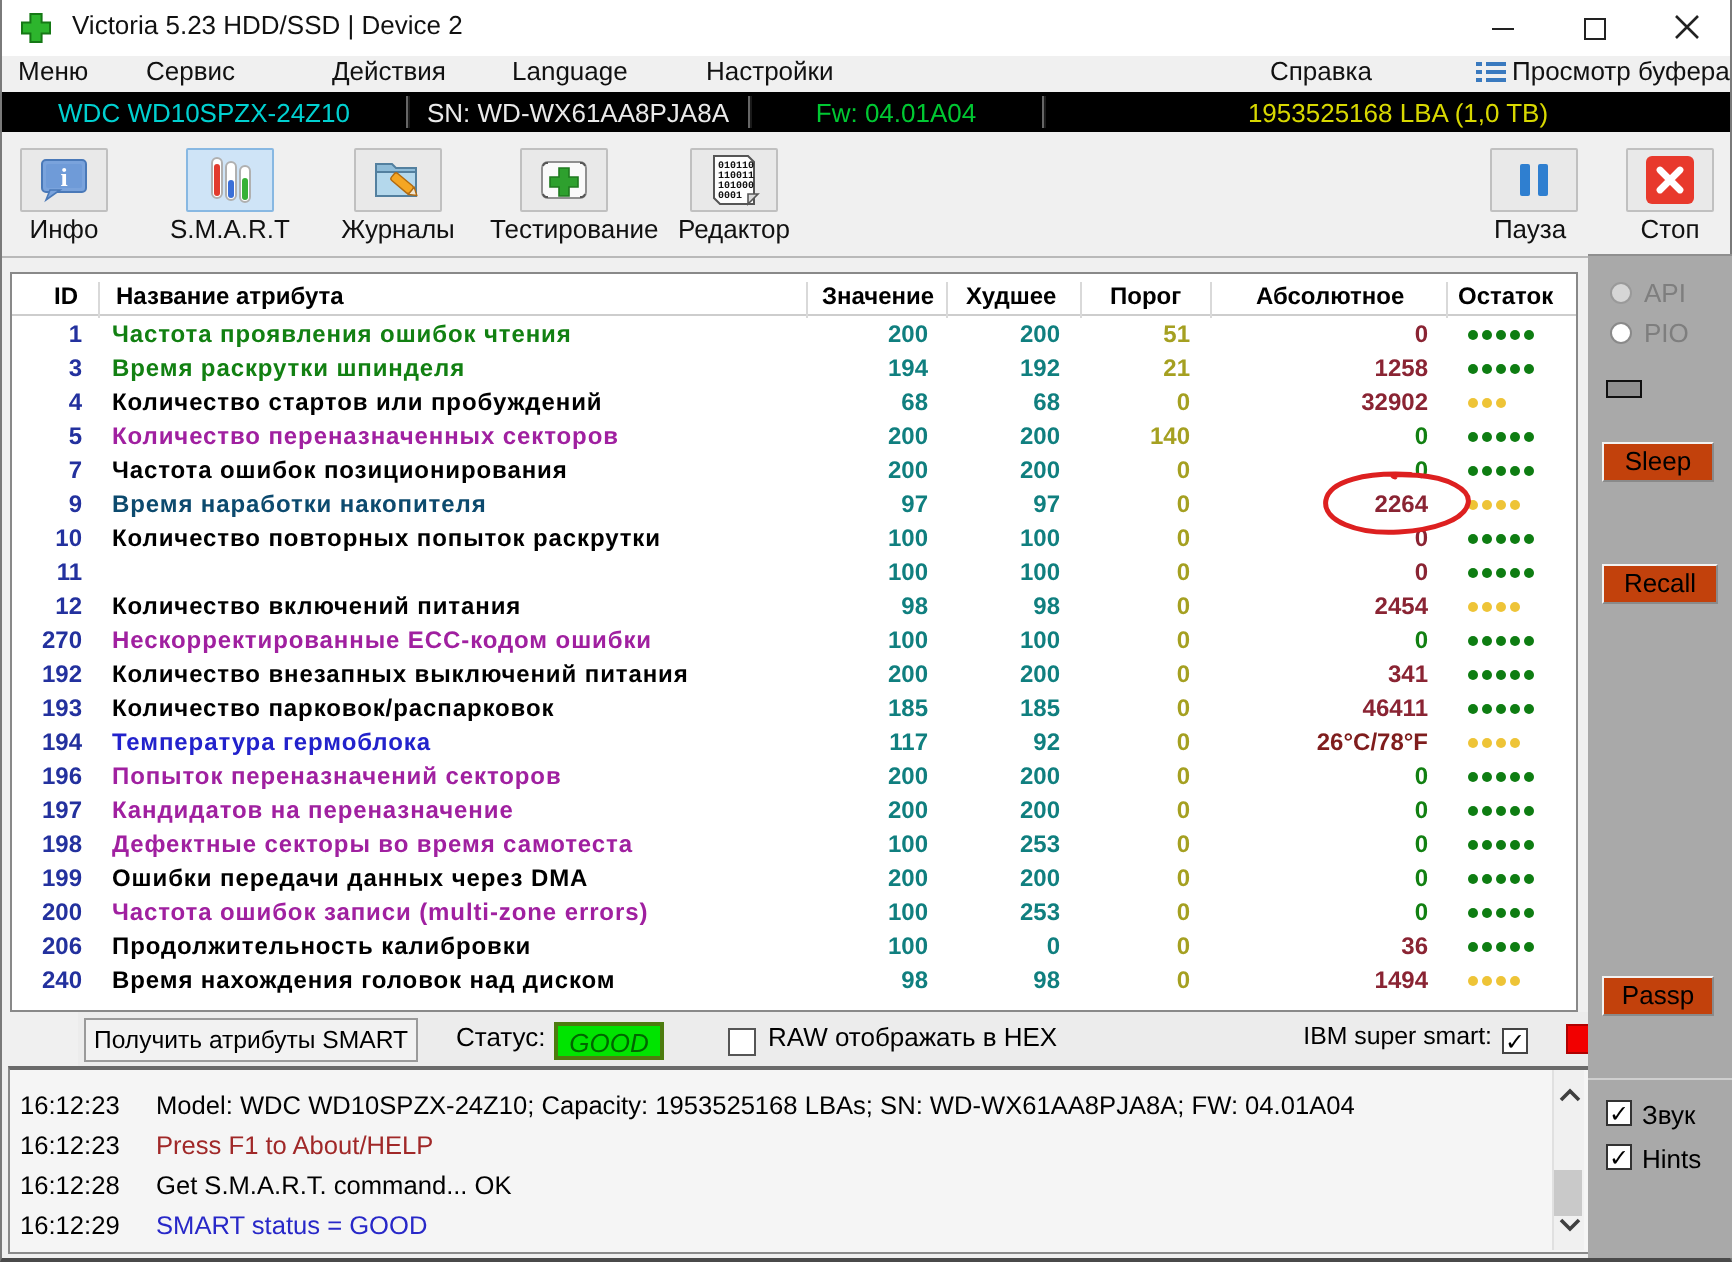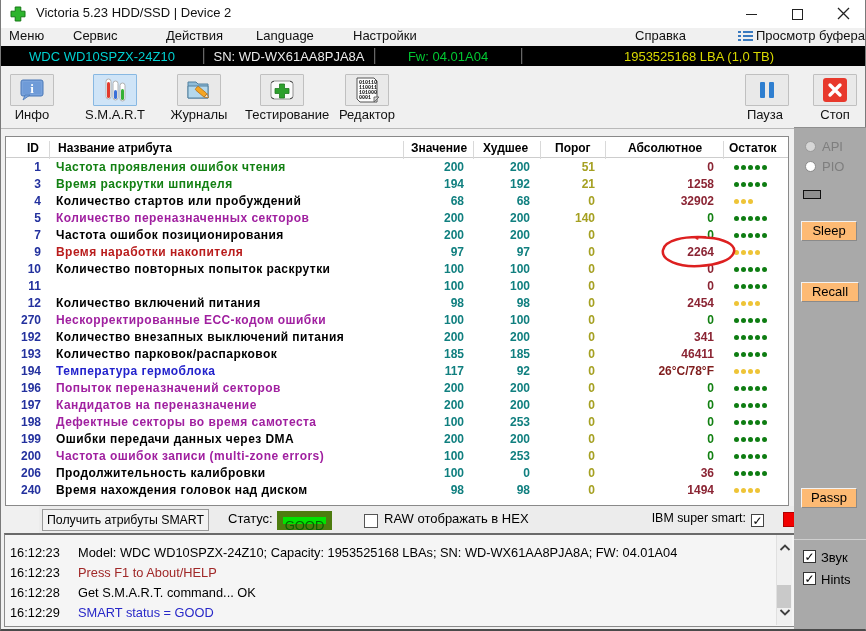--- a/index.html
+++ b/index.html
@@ -44,21 +44,21 @@
 .ab { left:560px; width:148px; text-align:right; }
 .dt { left:728px; top:0; height:17px; display:flex; align-items:center; }
 .dot { display:inline-block; width:5px; height:5px; border-radius:50%; margin-right:2px; }
 .dot.g { background:#0e7d12; }
 .dot.y { background:#eec437; }
 
 
 #statusbar { position:absolute; left:4px; top:506px; width:784px; height:27px; background:#ececec; font-size:13px; white-space:nowrap;margin-left:34px; }
 #getbtn { position:absolute; left:3px; top:3px; width:167px; height:22px; background:#f2f2f2; border:1px solid #9a9a9a; text-align:center; line-height:20px; color:#000; font-size:12.3px; }
 #stlab { position:absolute; left:189px; top:5px; }
-#good { position:absolute; left:238px; top:5px; width:55px; height:19px; background:#00e400; border:6px solid #4d7c0f; color:#006600; text-align:center; line-height:17px; font-size:13px; }
+#good { position:absolute; left:238px; top:5px; width:55px; height:19px; background:#00e400; border:2px solid #4d7c0f; color:#006600; text-align:center; line-height:17px; font-size:13px;font-style:italic; }
 #rawcb { position:absolute; left:325px; top:8px; width:14px; height:14px; background:#fff; border:1px solid #555; }
 #rawlab { position:absolute; left:345px; top:5px; }
 #ibmlab { position:absolute; left:607px; top:5px; width:100px; text-align:right; font-size:12.4px; }
 #ibmcb { position:absolute; left:712px; top:8px; width:13px; height:13px; background:#fff; border:1px solid #444; font-size:12px; line-height:12px; text-align:center; }
 #redsq { position:absolute; left:744px; top:6px; width:13px; height:15px; background:#f20000; border:1px solid #b00000; }
 
 
 #logwrap { position:absolute; left:3px; top:533px; width:792px; height:94px; background:#f5f5f5; border:1px solid #8a8a8a; border-top:2px solid #6a6a6a; }
 .lline { position:absolute; left:0; font-size:12.8px; line-height:15px; white-space:nowrap; }
 .lline .lt { position:absolute; left:5px; color:#000; }
@@ -67,21 +67,21 @@
 
 #sbthumb { position:absolute; left:0px; top:50px; width:14px; height:23px; background:#c9c9c9; }
 
 
 #rpanel { position:absolute; left:793px; top:127px; width:73px; height:502px; background:#a9a9a9; border-top:1px solid #8f8f8f; }
 .radio { position:absolute; width:11px; height:11px; border-radius:50%; }
 #apir { left:11px; top:13px; background:#d6d6d6; border:1px solid #9a9a9a; }
 #pior { left:11px; top:33px; background:#fff; border:1px solid #8a8a8a; }
 .rlab { position:absolute; left:28px; font-size:13px; color:#7e7e7e; }
 #prog { position:absolute; left:9px; top:62px; width:18px; height:9px; background:#8f8f8f; border:1px solid #101010; }
-.pbtn { position:absolute; left:7px; width:56px; height:20px; background:#fdba74; border:1px solid #8a8a8a; border-top-color:#f2f2f2; border-left-color:#f2f2f2; text-align:center; font-size:13px; line-height:18px; color:#000; }
+.pbtn { position:absolute; left:7px; width:56px; height:20px; background:#c2410c; border:1px solid #8a8a8a; border-top-color:#f2f2f2; border-left-color:#f2f2f2; text-align:center; font-size:13px; line-height:18px; color:#000; }
 #rsep { position:absolute; left:0; top:411px; width:73px; height:1px; background:#cfcfcf; }
 .ckb { position:absolute; left:9px; width:13px; height:13px; background:#fff; border:1px solid #333; font-size:12px; line-height:12px; text-align:center; color:#000; }
 .cklab { position:absolute; left:27px; font-size:13px; color:#000; }
 </style></head>
 <body>
 <div id="win">
 
 <div id="title">
   <svg class="abs" style="left:9px;top:6px" width="16" height="16" viewBox="0 0 16 16">
     <path d="M5.2 1h5.6v4.2H15v5.6h-4.2V15H5.2v-4.2H1V5.2h4.2z" fill="#2db52d" stroke="#157815" stroke-width="1"></path>
@@ -283,21 +283,21 @@
 <span class="c dt">
           <i class="dot g"></i>
           <i class="dot g"></i>
           <i class="dot g"></i>
           <i class="dot g"></i>
           <i class="dot g"></i>
         </span>
 </div>
 <div class="trow" style="top:107px">
 <span class="c id">9</span>
-<span class="c nm" style="color:#b91c1c">Время наработки накопителя</span>
+<span class="c nm" style="color:#0c4a6e">Время наработки накопителя</span>
 <span class="c v1">97</span>
 <span class="c v2">97</span>
 <span class="c v3">0</span>
 <span class="c ab" style="color:#8a2433">2264</span>
 <span class="c dt">
           <i class="dot y"></i>
           <i class="dot y"></i>
           <i class="dot y"></i>
           <i class="dot y"></i>
         </span>

